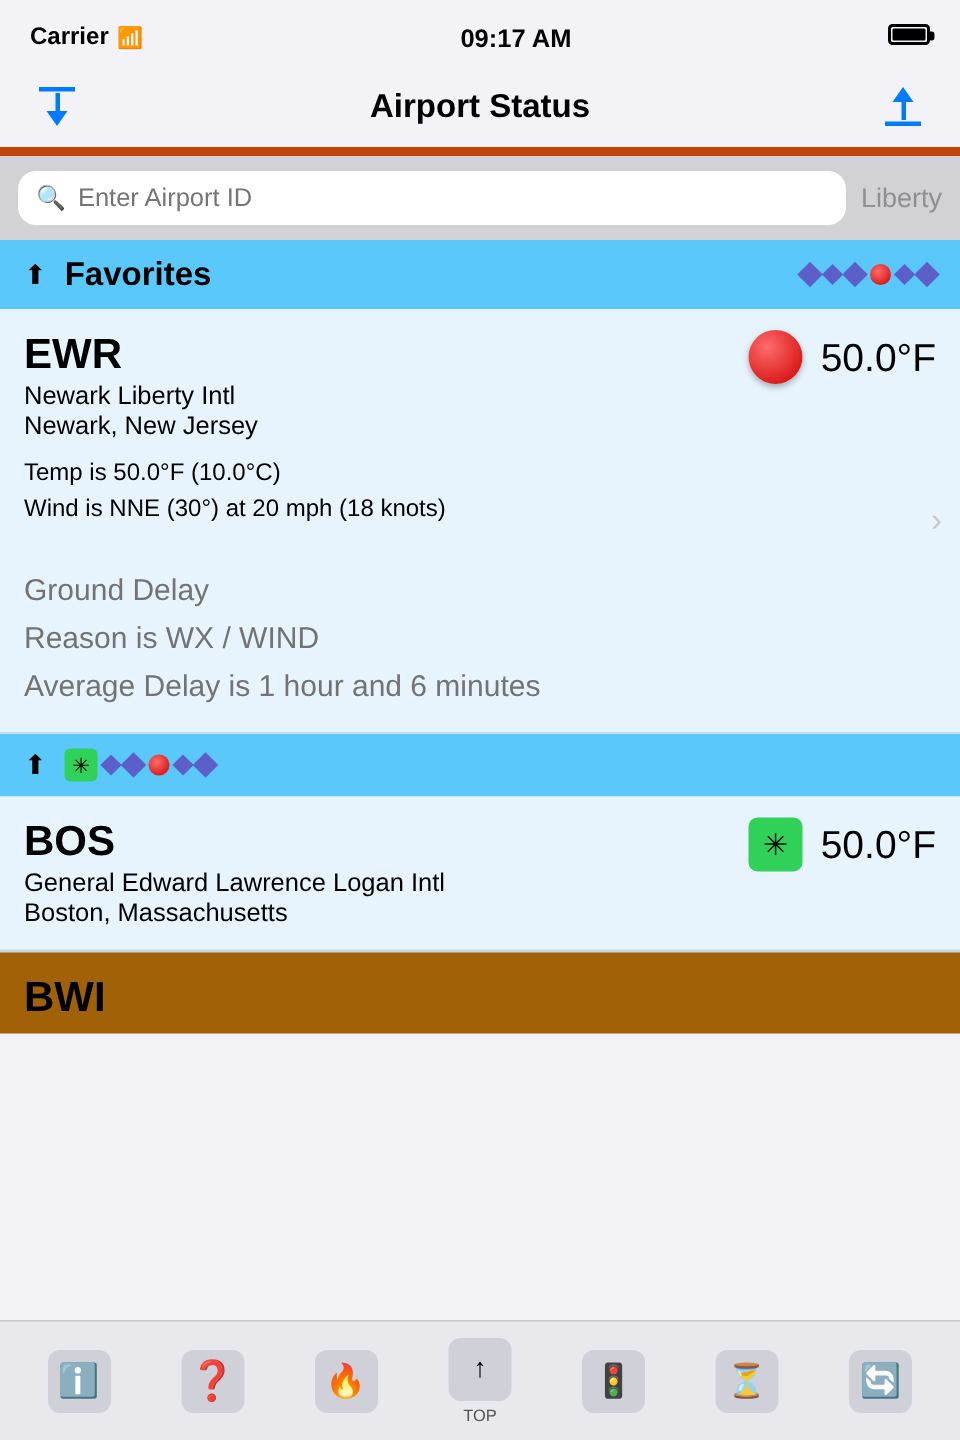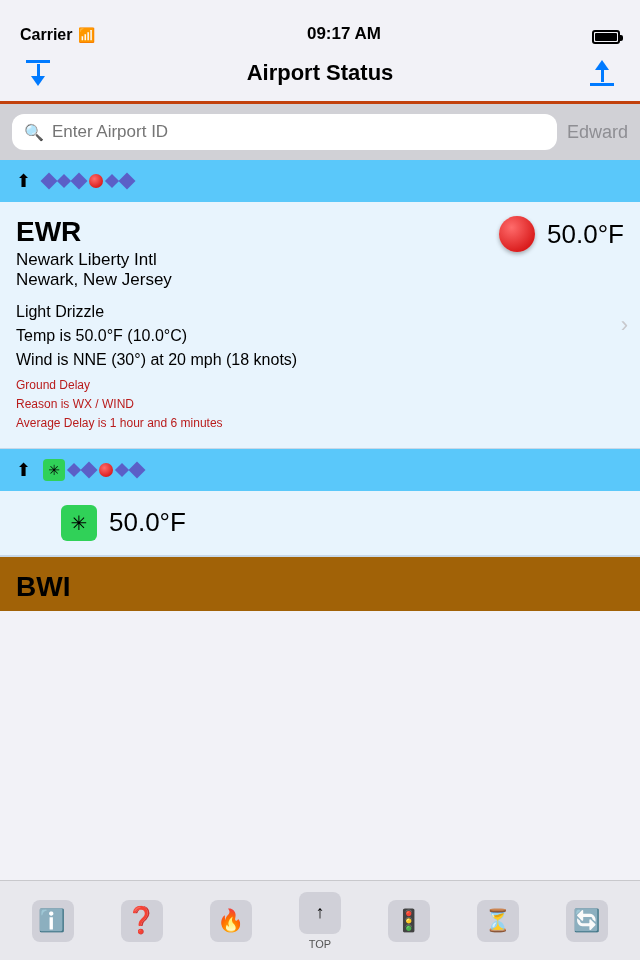--- a/index.html
+++ b/index.html
@@ -10,23 +10,23 @@
       font-family: -apple-system, 'Helvetica Neue', Arial, sans-serif;
       background: #f2f2f7;
       overflow: hidden;
     }
 
     
     .status-bar {
       background: #f2f2f7;
       height: 44px;
       display: flex;
-      align-items: flex-end;
+      align-items: flex-start;
       justify-content: space-between;
-      padding: 0 20px;
+      padding: 16px 20px;
       font-size: 17px;
       font-weight: 600;
     }
     .status-left { display: flex; align-items: center; gap: 6px; font-size: 16px; }
     .status-center { font-size: 17px; font-weight: 600; }
     .status-right { display: flex; align-items: center; }
     .battery-icon {
       width: 28px; height: 14px; border: 2px solid #000; border-radius: 3px;
       position: relative; display: inline-block;
     }
@@ -40,21 +40,21 @@
     }
 
     
     .nav-bar {
       background: #f2f2f7;
       height: 60px;
       display: flex;
       align-items: center;
       justify-content: space-between;
       padding: 0 16px;
-      border-bottom: 3px solid #c2410c;
+      border-bottom: 6px solid #c2410c;
     }
     .nav-icon-btn {
       width: 44px; height: 44px;
       display: flex; align-items: center; justify-content: center;
       cursor: pointer;
     }
     .nav-title {
       font-size: 22px;
       font-weight: 700;
       color: #000;
@@ -223,23 +223,23 @@
     .chevron-right {
       position: absolute;
       right: 12px;
       top: 50%;
       transform: translateY(-50%);
       color: #c8c8cc;
       font-size: 22px;
       font-weight: 300;
     }
     .airport-delay {
-      margin-top: 4px;
-      font-size: 12px;
-      color: #b91c1c;
+      margin-top: 26px;
+      font-size: 20px;
+      color: #737373;
       line-height: 1.6;
     }
 
     
     .tab-bar {
       position: absolute;
       bottom: 0;
       left: 0;
       width: 640px;
       height: 80px;
@@ -320,27 +320,28 @@
       <div class="line-bottom"></div>
     </div>
   </div>
 </div>
 
 <div class="search-bar-container">
   <div class="search-input-wrapper">
     <span class="search-icon-unicode">🔍</span>
     <input class="search-input" type="text" placeholder="Enter Airport ID" style="">
   </div>
-  <span class="cancel-btn">Edward</span>
+  <span class="cancel-btn">Liberty</span>
 </div>
 
 <div class="content-area">
 
   <div class="section-header">
     <span style="font-size:18px;">⬆</span>
+    <span class="section-header-title">Favorites</span>
     <div class="section-header-icons">
       <span class="diamond-icon"></span>
       <span class="diamond-small"></span>
       <span class="diamond-icon"></span>
       <span class="circle-red"></span>
       <span class="diamond-small"></span>
       <span class="diamond-icon"></span>
     </div>
   </div>
 
@@ -350,21 +351,20 @@
         <div class="airport-code">EWR</div>
         <div class="airport-name">Newark Liberty Intl</div>
         <div class="airport-city">Newark, New Jersey</div>
       </div>
       <div class="airport-right">
         <div class="airport-red-dot"></div>
         <div class="airport-temp">50.0°F</div>
       </div>
     </div>
     <div class="airport-weather">
-      <div>Light Drizzle</div>
       <div>Temp is 50.0°F (10.0°C)</div>
       <div>Wind is NNE (30°) at 20 mph (18 knots)</div>
     </div>
     <span class="chevron-right">›</span>
     <div class="airport-delay">
       <div>Ground Delay</div>
       <div>Reason is WX / WIND</div>
       <div>Average Delay is 1 hour and 6 minutes</div>
     </div>
   </div>
@@ -376,20 +376,25 @@
       <span class="diamond-small"></span>
       <span class="diamond-icon"></span>
       <span class="circle-red"></span>
       <span class="diamond-small"></span>
       <span class="diamond-icon"></span>
     </div>
   </div>
 
   <div class="airport-card">
     <div class="airport-header">
+      <div>
+        <div class="airport-code">BOS</div>
+        <div class="airport-name">General Edward Lawrence Logan Intl</div>
+        <div class="airport-city">Boston, Massachusetts</div>
+      </div>
       <div class="airport-right">
         <div class="star-green" style="width:36px;height:36px;font-size:20px;border-radius:6px;">✳</div>
         <div class="airport-temp">50.0°F</div>
       </div>
     </div>
   </div>
 
   <div class="airport-card-partial">
     <div class="airport-code">BWI</div>
   </div>

